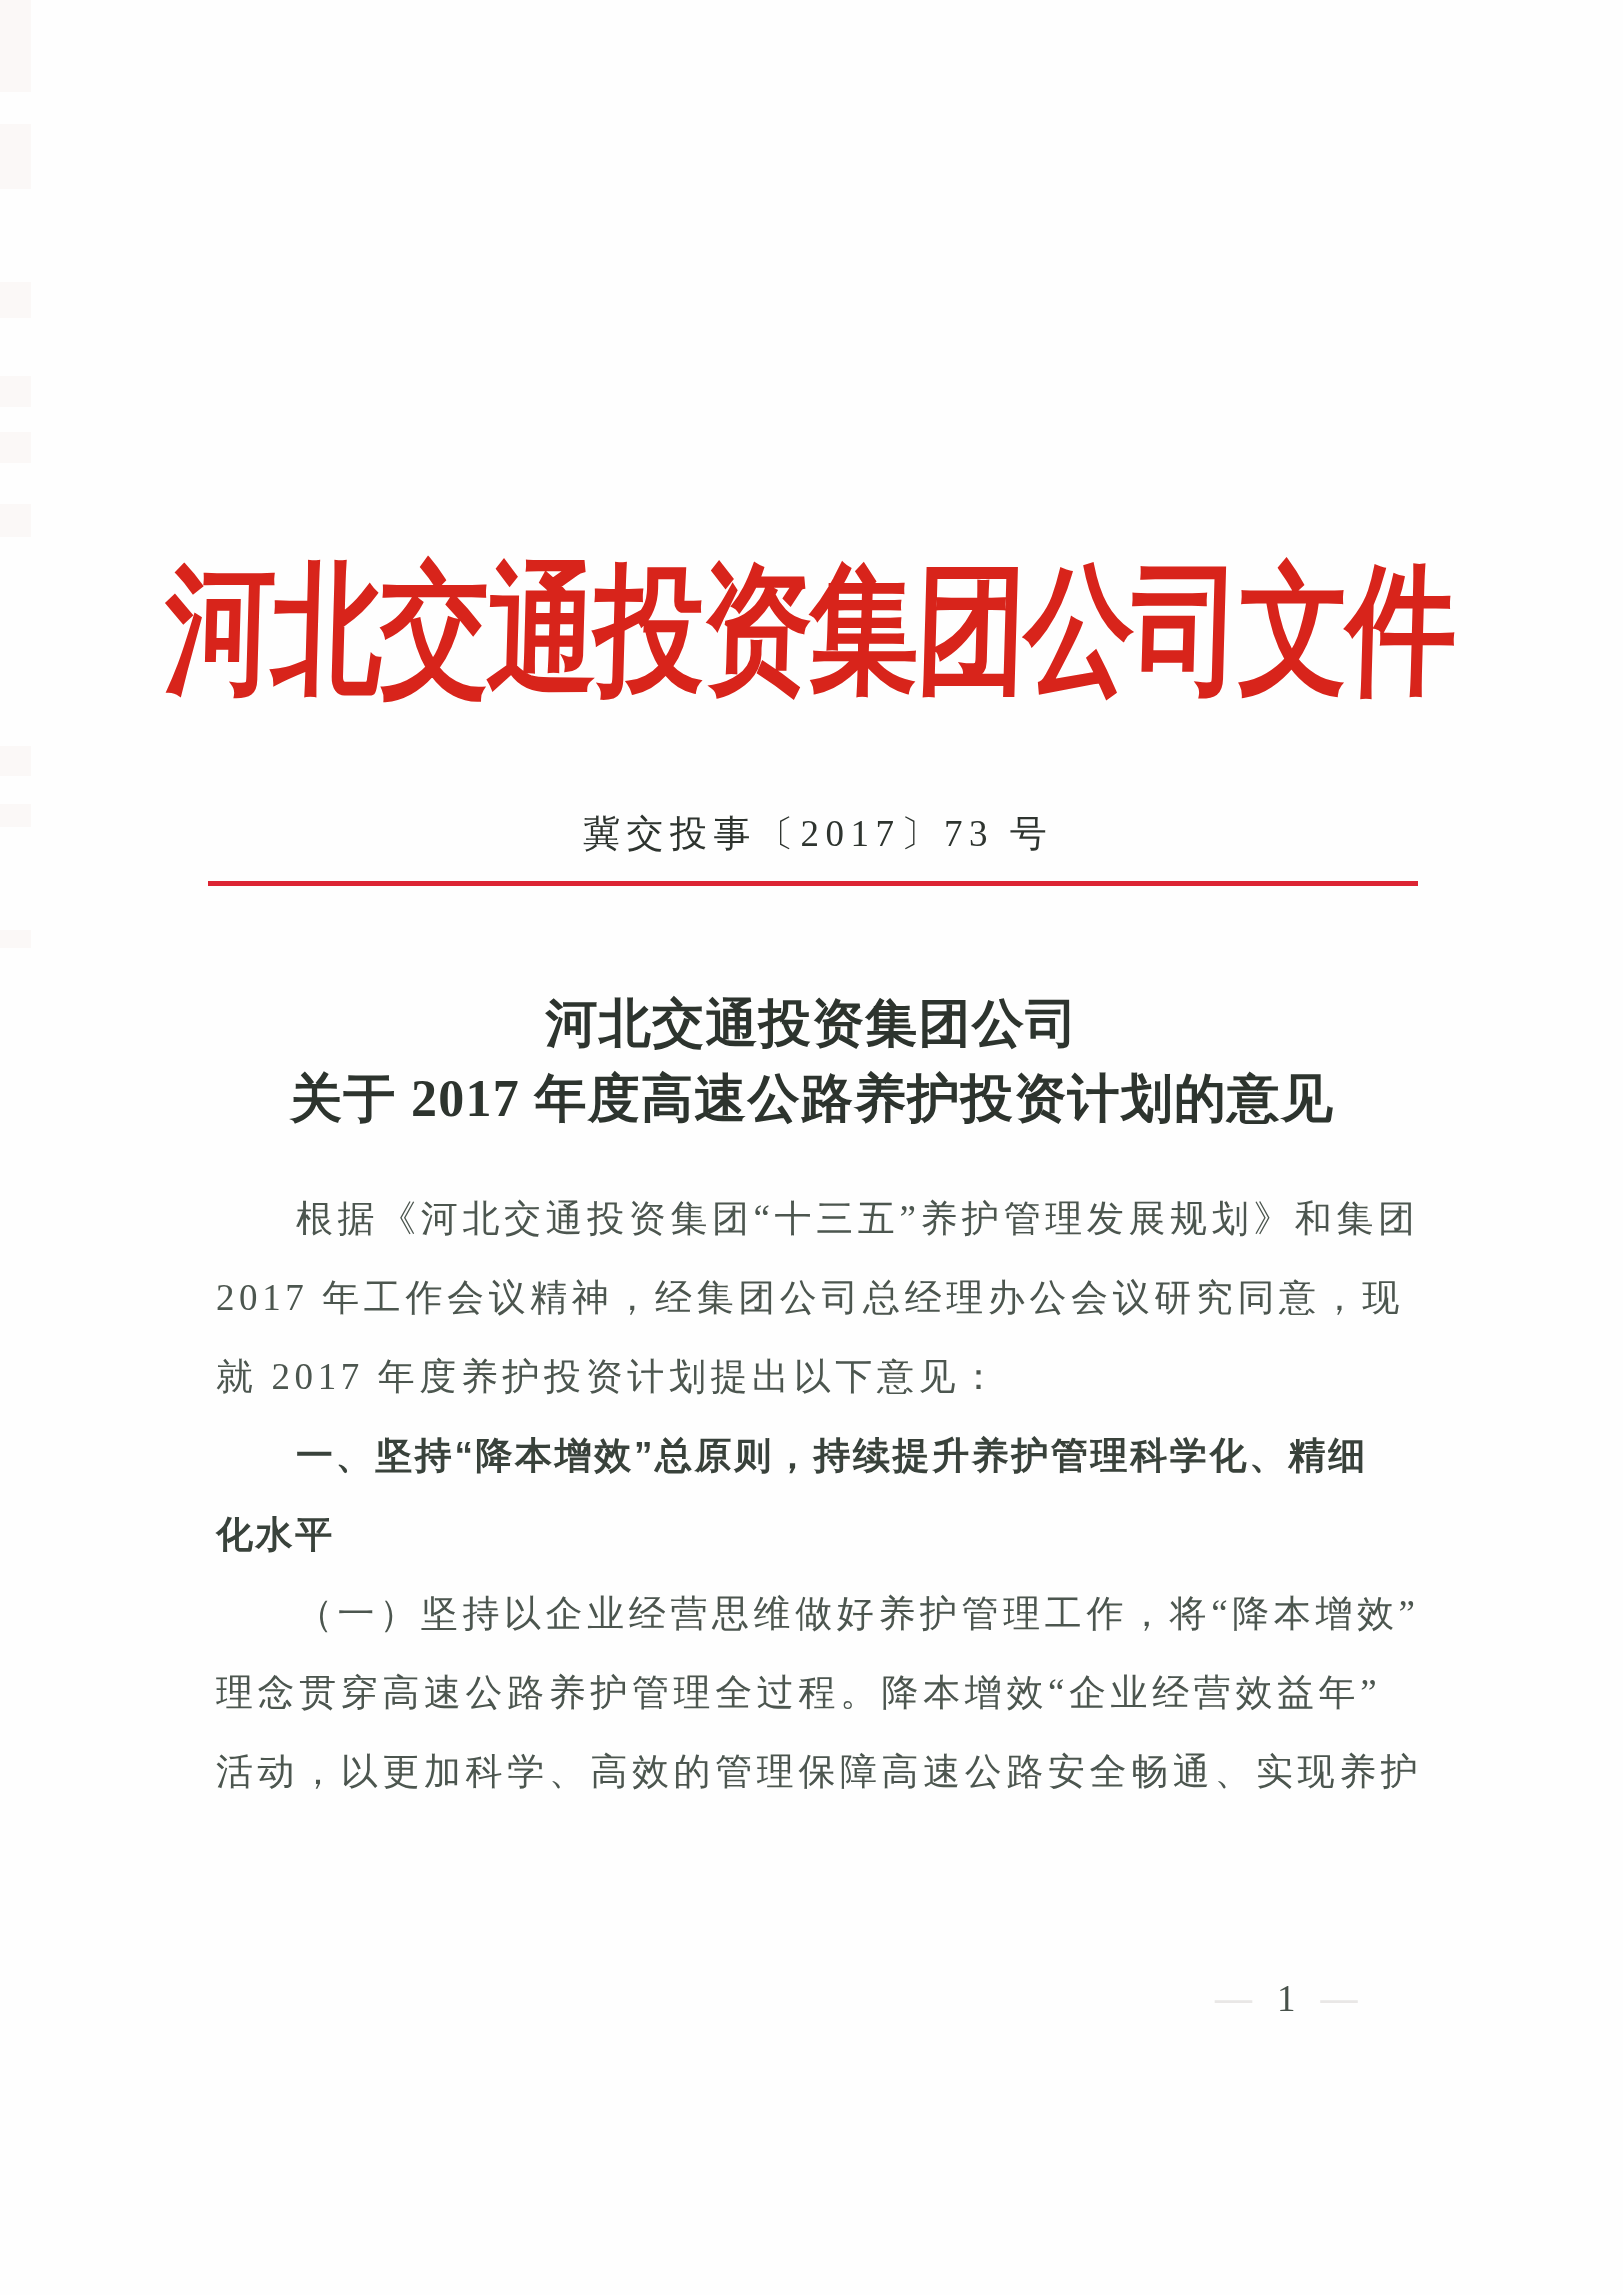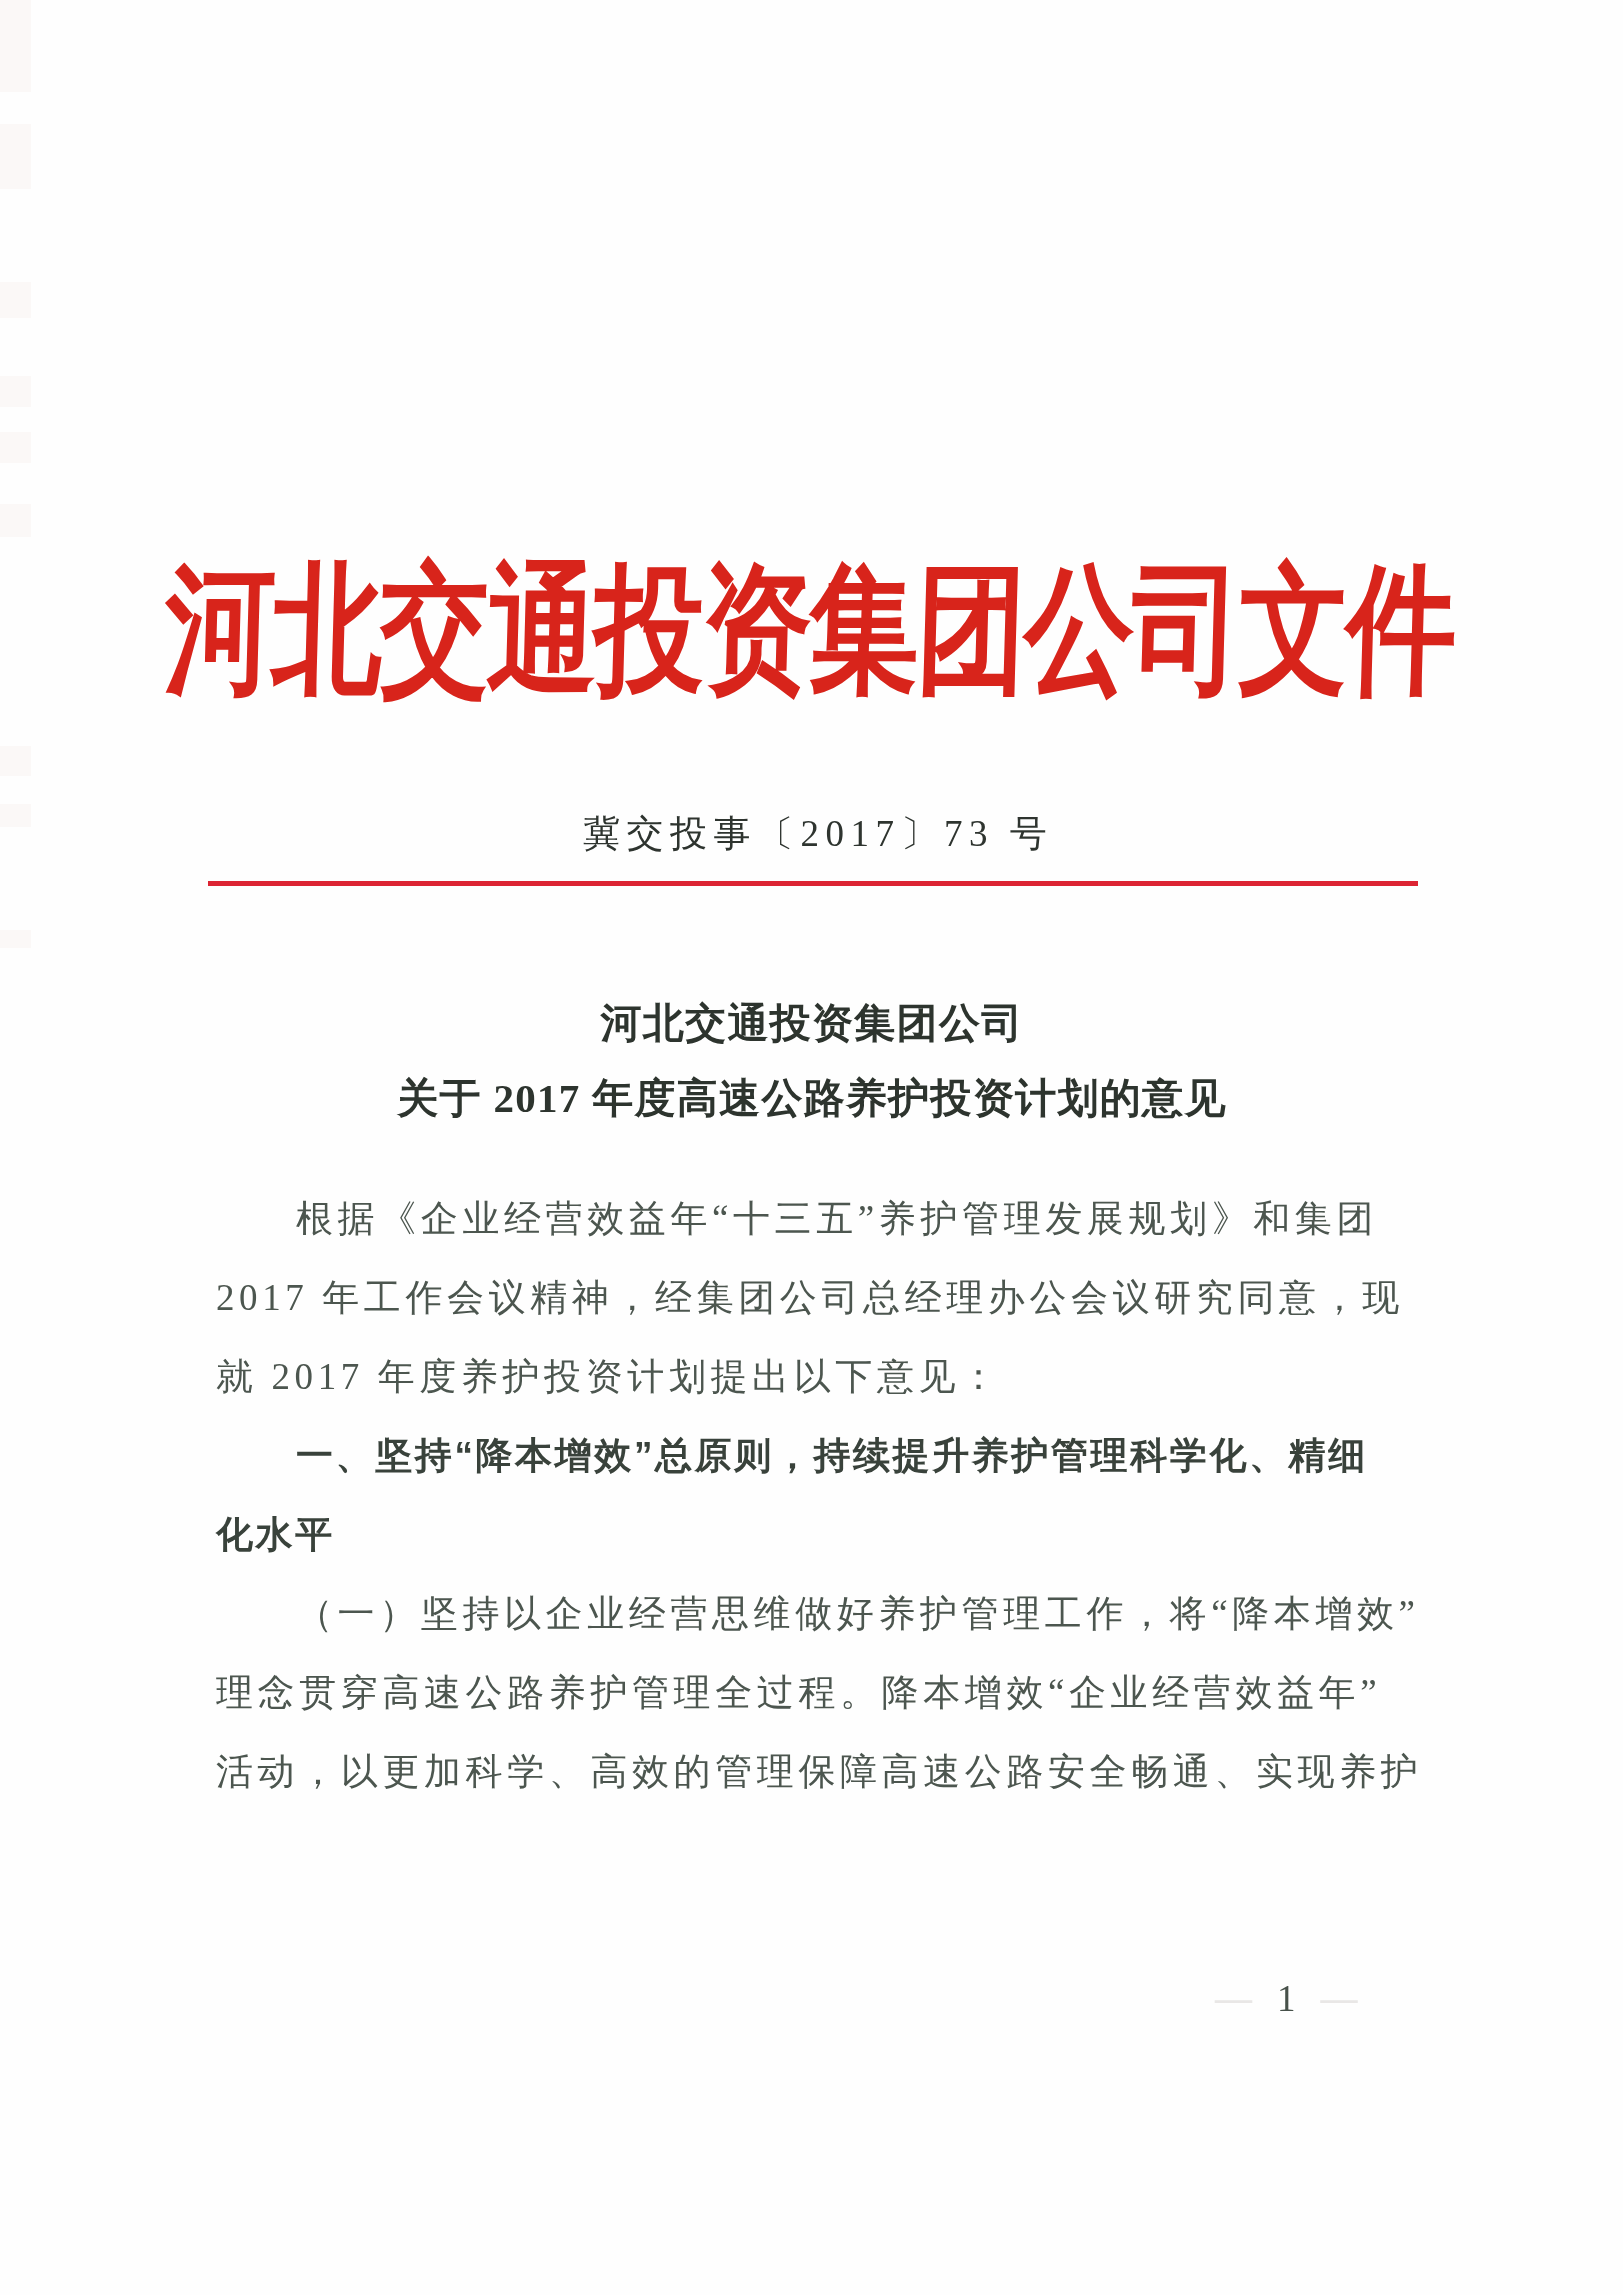--- a/index.html
+++ b/index.html
@@ -53,21 +53,21 @@
     height: 4.6px;
   }
 
   .title-block {
     position: absolute;
     top: 986px;
     left: 0;
     width: 100%;
     text-align: center;
     font-weight: bold;
-    font-size: 41px;
+    font-size: 52px;
     line-height: 75px;
     letter-spacing: 1.3px;
     white-space: nowrap;
   }
 
   .body-lines {
     position: absolute;
     top: 1179px;
     left: 216px;
     width: 1218px;
@@ -117,21 +117,21 @@
   <div class="doc-number" style="color: rgb(46, 52, 47); padding-left: 6px;">冀交投事〔2017〕73 号</div>
 
   <div class="divider" style="background: rgb(220, 36, 51);"></div>
 
   <div class="title-block" style="color: rgb(45, 52, 46);">
     <div>河北交通投资集团公司</div>
     <div>关于 2017 年度高速公路养护投资计划的意见</div>
   </div>
 
   <div class="body-lines" style="color: rgb(76, 86, 79);">
-      <div class="body-line indent">根据《企业经营效益年“十三五”养护管理发展规划》和集团</div>
+      <div class="body-line indent">根据《河北交通投资集团“十三五”养护管理发展规划》和集团</div>
       <div class="body-line">2017 年工作会议精神，经集团公司总经理办公会议研究同意，现</div>
       <div class="body-line">就 2017 年度养护投资计划提出以下意见：</div>
       <div class="body-line indent bold" style="color: rgb(57, 66, 59);">一、坚持“降本增效”总原则，持续提升养护管理科学化、精细</div>
       <div class="body-line bold" style="color: rgb(57, 66, 59);">化水平</div>
       <div class="body-line indent">（一）坚持以企业经营思维做好养护管理工作，将“降本增效”</div>
       <div class="body-line">理念贯穿高速公路养护管理全过程。降本增效“企业经营效益年”</div>
       <div class="body-line">活动，以更加科学、高效的管理保障高速公路安全畅通、实现养护</div>
     </div>
 
   <div class="footer">

